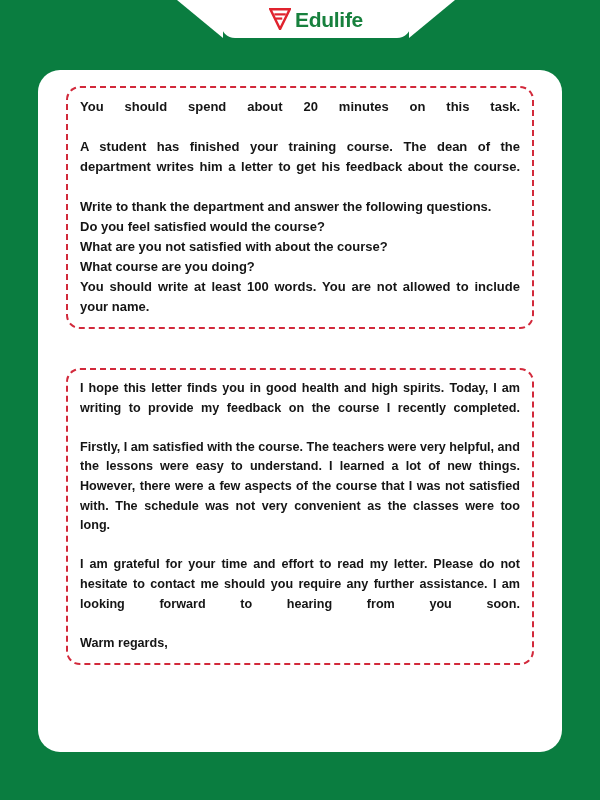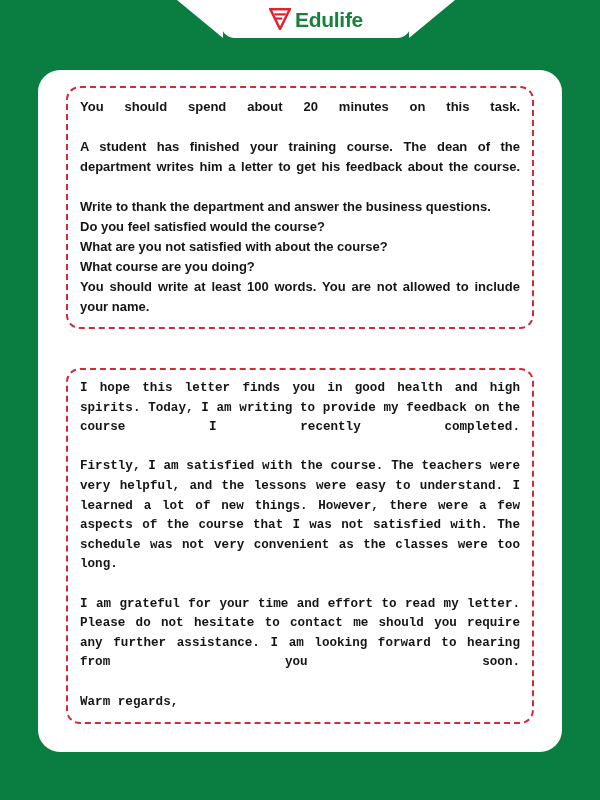--- a/index.html
+++ b/index.html
@@ -126,21 +126,20 @@
     line-height: 19px;
     margin: 0;
   }
   .answer-line {
     font-size: 12.6px;
     font-weight: bold;
     color: #151515;
     line-height: 19.6px;
     text-align: justify;
     margin: 0;
-    font-family: Liberation Mono, monospace;
   }
   .answer-line.justified::after {
     content: "";
     display: inline-block;
     width: 100%;
   }
 </style>
 </head>
 <body>
 
@@ -154,21 +153,21 @@
     </svg>
     <span class="logo-text">Edulife</span>
   </div>
 </div>
 
 <div class="card">
 
   <div class="dashed-panel" id="panel-task">
     <p class="body-line justified">You should spend about 20 minutes on this task.</p>
     <p class="body-line justified">A student has finished your training course. The dean of the department writes him a letter to get his feedback about the course.</p>
-    <p class="body-line">Write to thank the department and answer the business questions.</p>
+    <p class="body-line">Write to thank the department and answer the following questions.</p>
     <p class="body-line">Do you feel satisfied would the course?</p>
     <p class="body-line">What are you not satisfied with about the course?</p>
     <p class="body-line">What course are you doing?</p>
     <p class="body-line">You should write at least 100 words. You are not allowed to include your name.</p>
   </div>
 
   <div class="dashed-panel" id="panel-answer">
     <p class="answer-line justified">I hope this letter finds you in good health and high spirits. Today, I am writing to provide my feedback on the course I recently completed.</p>
     <p class="answer-line justified">Firstly, I am satisfied with the course. The teachers were very helpful, and the lessons were easy to understand. I learned a lot of new things. However, there were a few aspects of the course that I was not satisfied with. The schedule was not very convenient as the classes were too long.</p>
     <p class="answer-line justified">I am grateful for your time and effort to read my letter. Please do not hesitate to contact me should you require any further assistance. I am looking forward to hearing from you soon.</p>

